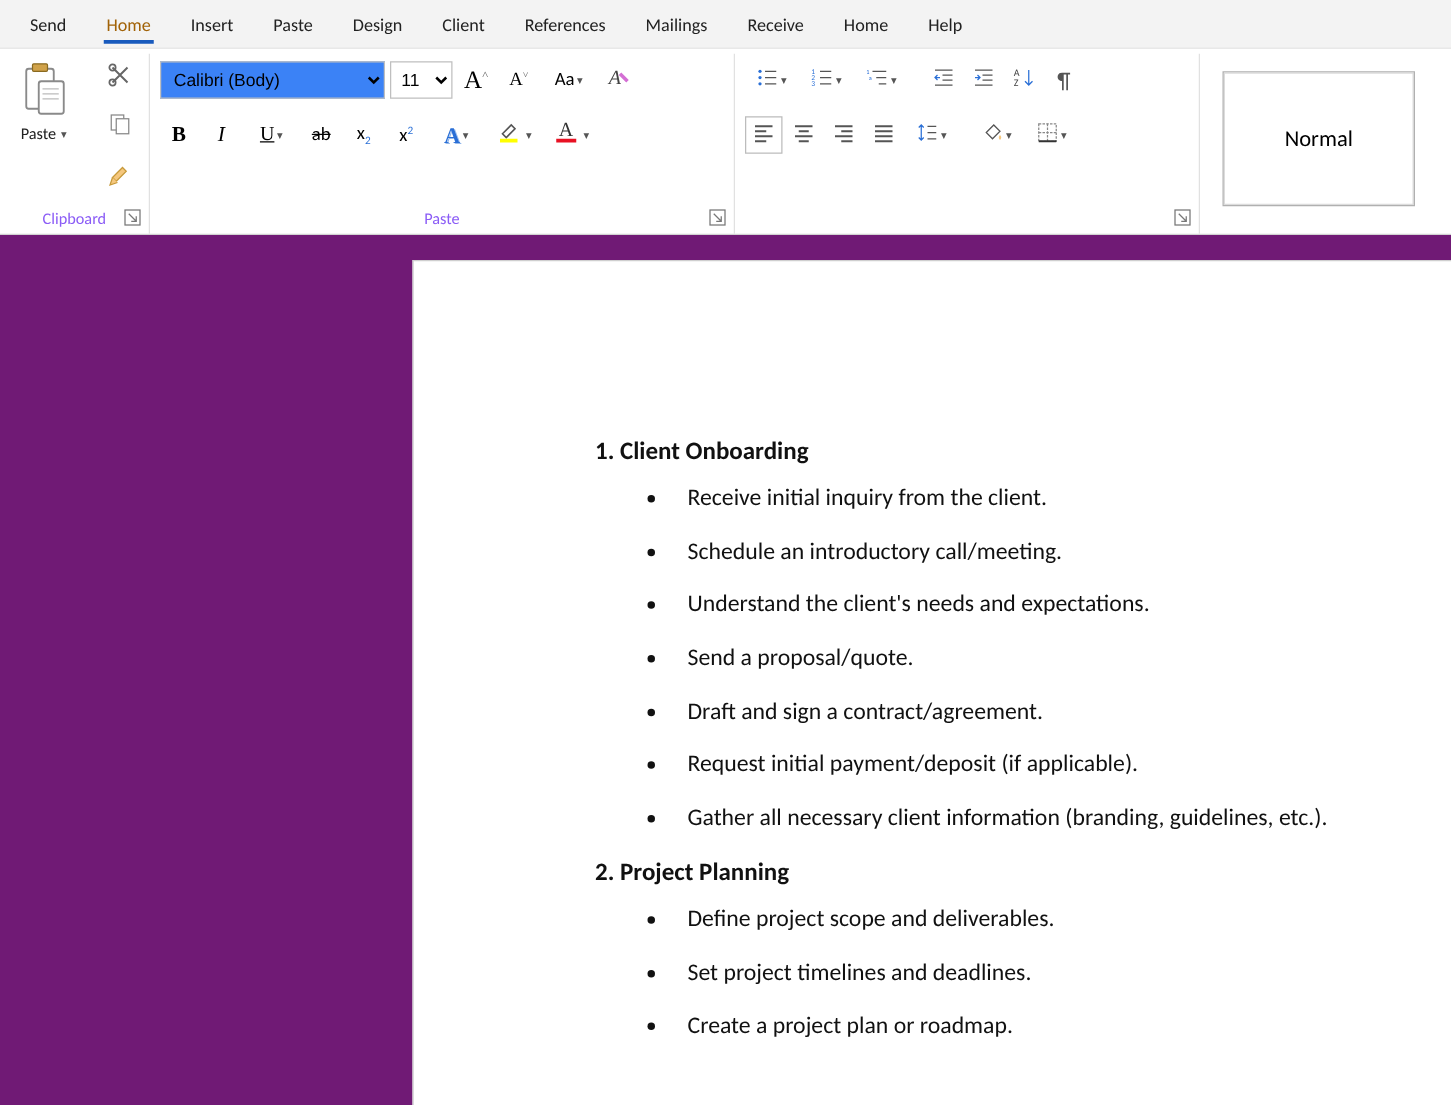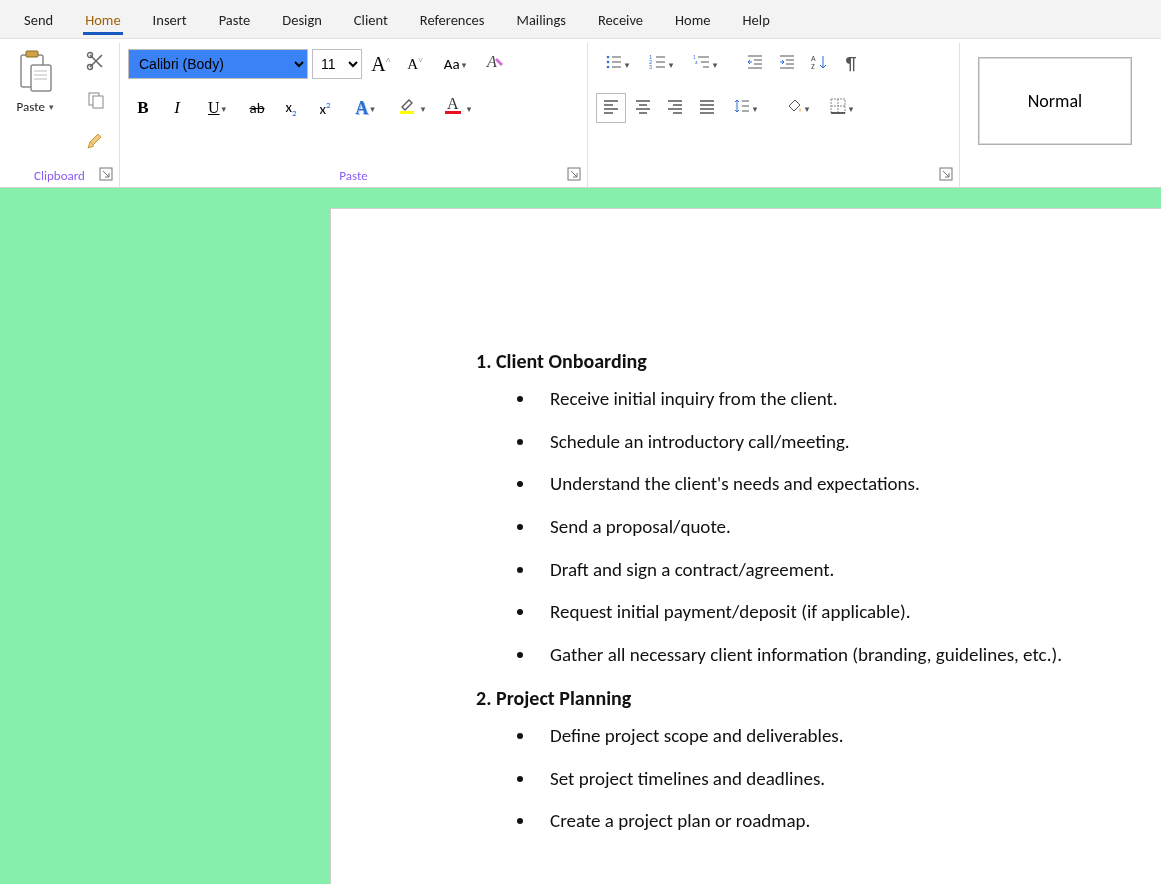--- a/index.html
+++ b/index.html
@@ -165,38 +165,38 @@
   }
   
   .styles-body {
     padding: 12px 10px;
     height: 110px;
     display:flex;
     align-items:flex-start;
   }
   .style-tile {
     width: 160px;
-    height: 88px;
+    height: 108px;
     border: 1px solid #b0b0b0;
     box-shadow: inset 0 0 0 1px #dcdcdc;
     display: flex;
     align-items: center;
     justify-content: center;
     font-size: 18px;
     background: #fff;
     cursor: pointer;
   }
   
   .doc-area {
     position: absolute;
     top: 188px;
     left: 0;
     right: 0;
     bottom: 0;
-    background: #86efac;
+    background: #701a75;
     overflow: hidden;
   }
   .page {
     position: absolute;
     top: 20px;
     left: 330px;
     width: 900px;
     height: 700px;
     background: #fff;
     border: 1px solid #cfcfcf;

